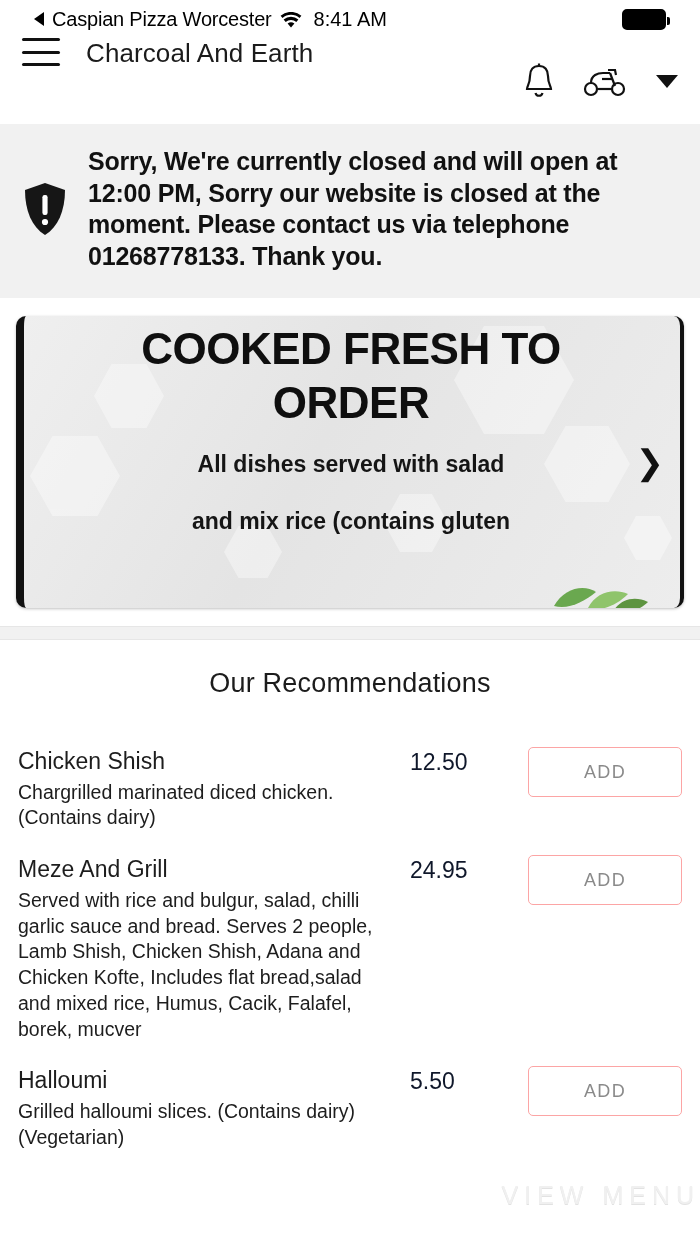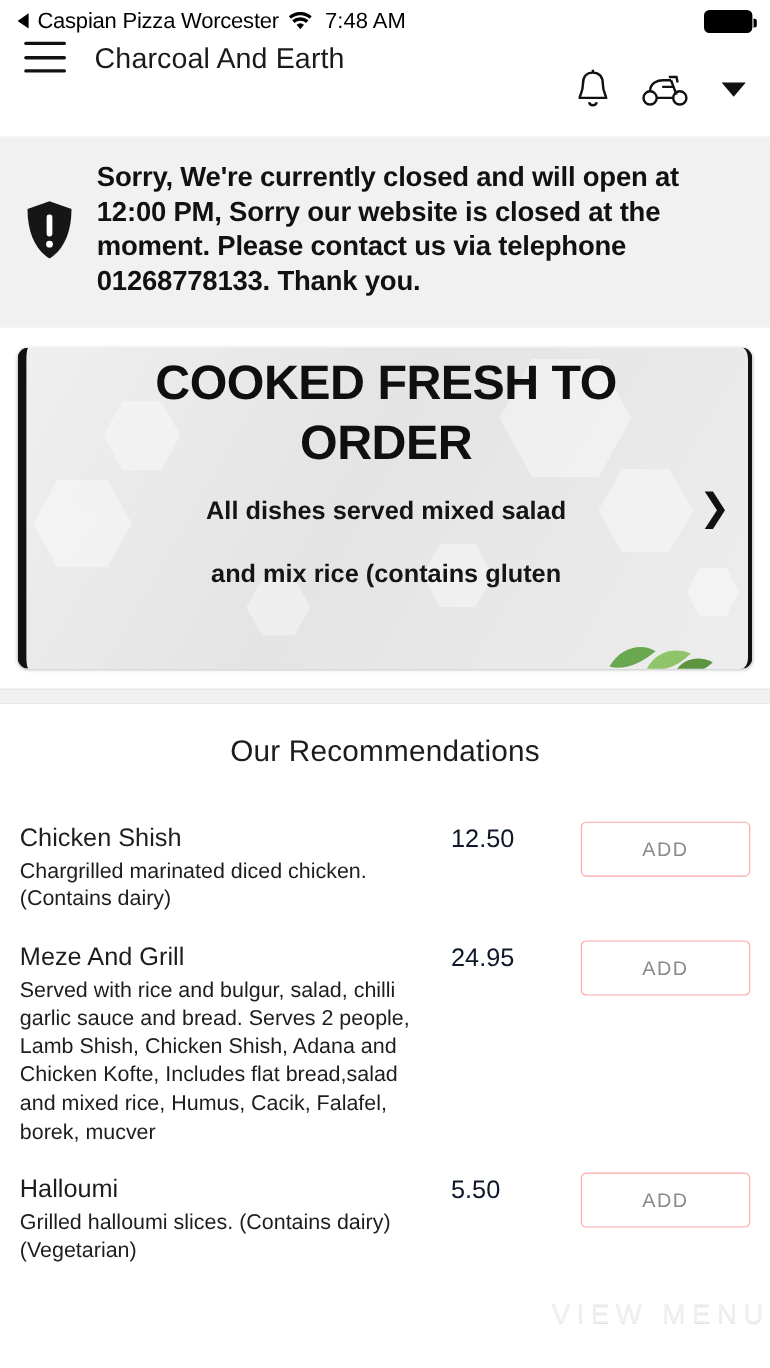--- a/index.html
+++ b/index.html
@@ -18,21 +18,21 @@
     display: flex;
     flex-direction: column;
   }
 
   
   .statusbar {
     height: 38px;
     flex: 0 0 38px;
     display: flex;
     align-items: center;
-    padding: 0 16px;
+    padding: 0 34px;
     font-size: 20px;
     color: #000;
     background: #fff;
   }
   .statusbar .left {
     display: flex;
     align-items: center;
     gap: 8px;
   }
   .back-tri {
@@ -258,21 +258,21 @@
     <div class="left">
       <span class="back-tri"></span>
       <span class="carrier">Caspian Pizza Worcester</span>
       <span class="wifi-ico">
         <svg width="22" height="17" viewBox="0 0 22 17">
           <path d="M11 15.6 L7.6 11.6 A5.4 5.4 0 0 1 14.4 11.6 Z" fill="#000"></path>
           <path d="M3.6 7.4 A11.3 11.3 0 0 1 18.4 7.4 L16.3 9.9 A8.1 8.1 0 0 0 5.7 9.9 Z" fill="#000"></path>
           <path d="M0.6 3.8 A15.8 15.8 0 0 1 21.4 3.8 L19.5 6.1 A12.8 12.8 0 0 0 2.5 6.1 Z" fill="#000"></path>
         </svg>
       </span>
-      <span class="clock">7:48 AM</span>
+      <span class="clock">8:41 AM</span>
     </div>
     <div class="right">
       <span class="battery"></span>
     </div>
   </div>
 
   <div class="appbar">
     <div class="hamburger">
       <span></span>
         <span></span>
@@ -319,21 +319,21 @@
         <span class="blob" style="width:90px;height:80px;left:6px;top:120px;"></span>
         <span class="blob" style="width:70px;height:64px;left:70px;top:48px;"></span>
         <span class="blob" style="width:120px;height:108px;left:430px;top:10px;"></span>
         <span class="blob" style="width:86px;height:76px;left:520px;top:110px;"></span>
         <span class="blob" style="width:64px;height:58px;left:360px;top:178px;"></span>
         <span class="blob" style="width:58px;height:52px;left:200px;top:210px;"></span>
         <span class="blob" style="width:48px;height:44px;left:600px;top:200px;"></span>
       </div>
       <div class="banner-inner">
         <div class="banner-head">COOKED FRESH TO ORDER</div>
-        <div class="banner-sub1">All dishes served mixed salad</div>
+        <div class="banner-sub1">All dishes served with salad</div>
         <div class="banner-sub2">and mix rice (contains gluten</div>
       </div>
       <svg class="veg" viewBox="0 0 110 52">
         <path d="M10 44 C20 26 40 22 52 30 C40 40 24 48 10 44 Z" fill="#6aa84f"></path>
         <path d="M44 46 C52 30 70 26 84 32 C72 44 56 50 44 46 Z" fill="#8fc46b"></path>
         <path d="M70 48 C78 36 92 34 104 40 C94 50 80 52 70 48 Z" fill="#5d9440"></path>
       </svg>
       <div class="banner-next">❯</div>
     </div>
   </div>

